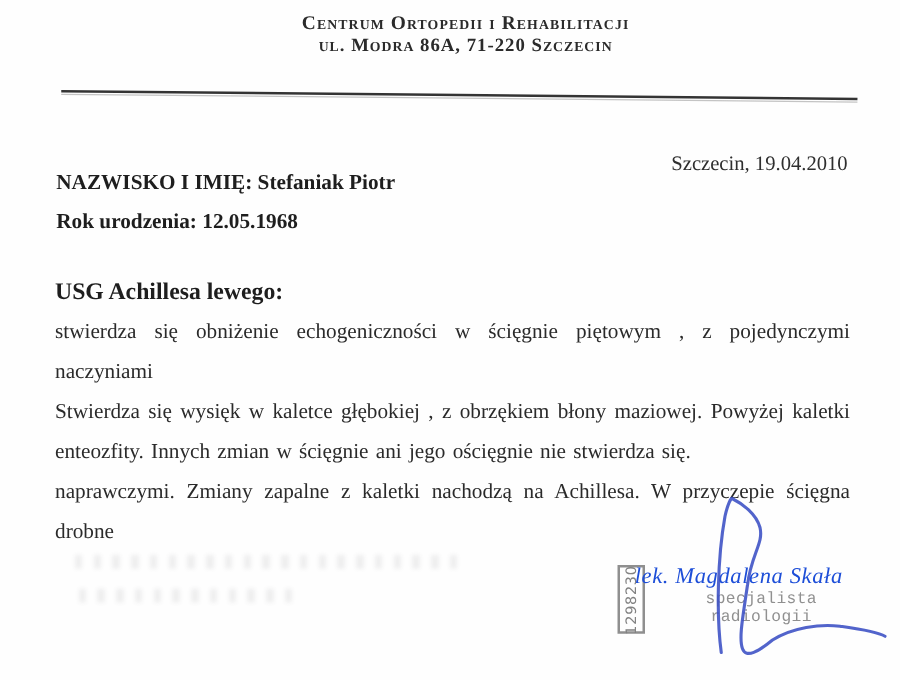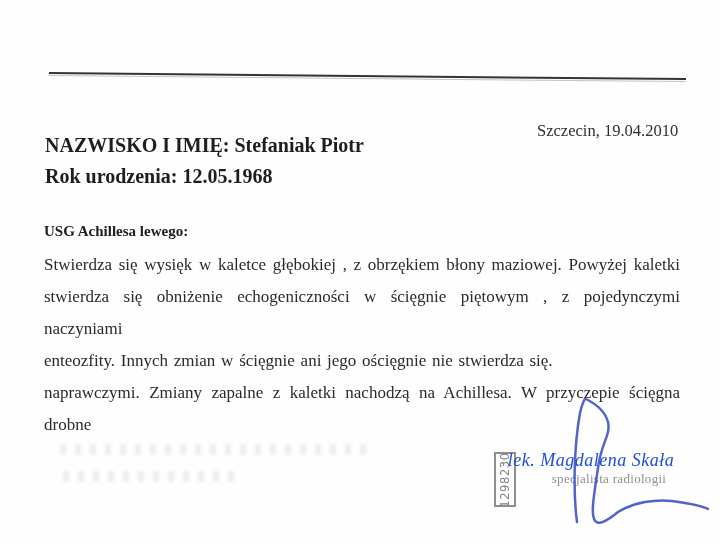--- a/index.html
+++ b/index.html
@@ -67,32 +67,32 @@
   .dateline {
     position: absolute;
     top: 121px; left: 537px;
     font-size: 16.5px;
     color: #2e2e2e;
   }
   .patient {
     position: absolute;
     left: 45px; top: 136px;
     font-weight: 700;
-    font-size: 20px;
+    font-size: 17px;
     color: #1e1e1e;
   }
   .patient-name { line-height: 19px; }
   .patient-birth { line-height: 19px; margin-top: 12px; }
 
   
   .report-title {
     position: absolute;
     left: 44px; top: 223px;
     font-weight: 700;
-    font-size: 15px;
+    font-size: 19px;
     color: #1e1e1e;
   }
   .report-body {
     position: absolute;
     left: 44px; top: 249px;
     width: 636px;
     font-size: 17px;
     color: #2a2a2a;
   }
   .body-line {
@@ -146,53 +146,57 @@
   }
   .stamp-doctor {
     font-family: "Liberation Serif", serif;
     font-style: italic;
     font-size: 18px;
     line-height: 21px;
     letter-spacing: 0.5px;
     color: #1d4ed8;
   }
   .stamp-spec {
-    font-family: Liberation Serif, serif;
+    font-family: Liberation Mono, monospace;
     font-size: 13px;
     line-height: 15px;
     letter-spacing: 0.3px;
     color: #909090;
     margin-left: 36px;
   }
 
   
   .signature-svg {
     position: absolute;
     left: 0; top: 0;
     pointer-events: none;
   }
 </style>
 </head>
 <body>
 
 <div class="page">
 
+  <div class="letterhead">
+    <div class="org-name">Centrum Ortopedii i Rehabilitacji</div>
+    <div class="org-address">ul. Modra 86A, 71-220 Szczecin</div>
+  </div>
   <div class="rule"></div>
 
   <div class="dateline">Szczecin, 19.04.2010</div>
 
   <div class="patient">
     <div class="patient-name">NAZWISKO I IMIĘ: Stefaniak Piotr</div>
     <div class="patient-birth">Rok urodzenia: 12.05.1968</div>
   </div>
 
   <div class="report-title">USG Achillesa lewego:</div>
   <div class="report-body">
+    <div class="body-line">stwierdza się obniżenie echogeniczności w ścięgnie piętowym , z pojedynczymi naczyniami</div>
     <div class="body-line">Stwierdza się wysięk w kaletce  głębokiej , z obrzękiem błony maziowej. Powyżej kaletki</div>
-    <div class="body-line">stwierdza się obniżenie echogeniczności w ścięgnie piętowym , z pojedynczymi naczyniami</div>
     <div class="body-line last">enteozfity. Innych zmian w ścięgnie ani jego ościęgnie nie stwierdza się.</div>
     <div class="body-line">naprawczymi. Zmiany zapalne z kaletki nachodzą na Achillesa. W przyczepie ścięgna drobne</div>
   </div>
 
   <div class="ghost ghost-1"></div>
   <div class="ghost ghost-2"></div>
 
   <div class="stamp-number-box">
     <span class="stamp-number">1298230</span>
   </div>

